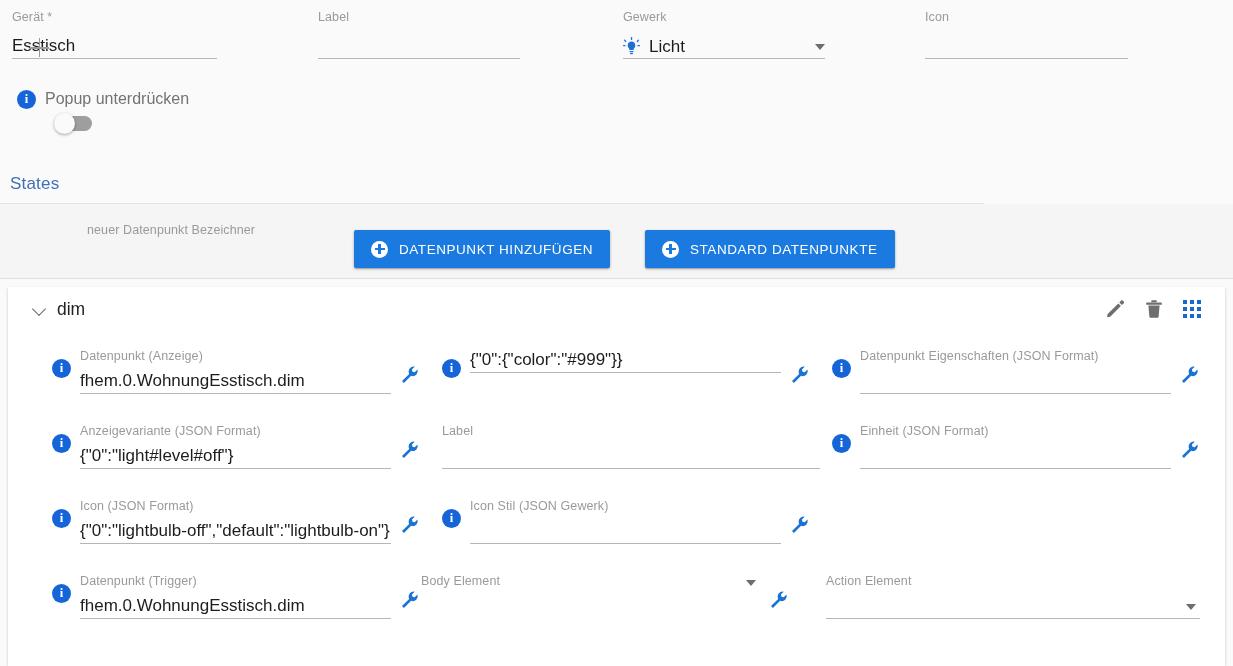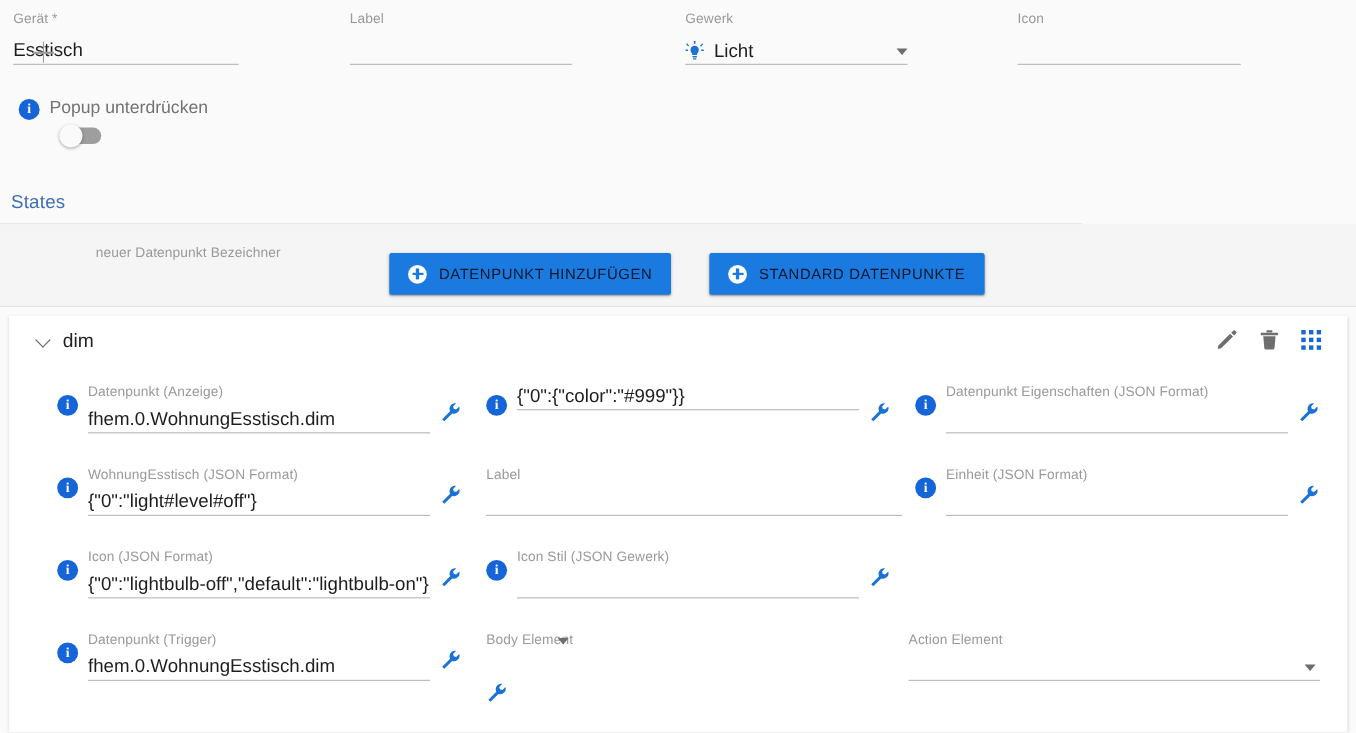--- a/index.html
+++ b/index.html
@@ -119,21 +119,21 @@
     content:""; position:absolute; background:#9b9b9b;
   }
   #plus-btn:before { left:0; top:9px; width:19px; height:1.6px; }
   #plus-btn:after  { left:8.7px; top:0; width:1.6px; height:19px; }
 
   #f-newdp { position: absolute; left: 87px; top: 223px; width: 250px; }
   #f-newdp .fl-label { margin-bottom: 40px; }
 
   .mbtn {
     position: absolute; height: 38px;
-    background: #1b7ae0; color: #0f172a;
+    background: #1b7ae0; color: #ffffff;
     border: 0; border-radius: 2px;
     box-shadow: 0 1px 3px rgba(0,0,0,.28), 0 1px 1px rgba(0,0,0,.16);
     display: flex; align-items: center; gap: 11px;
     padding: 0 17px;
     font-family: "Liberation Sans", sans-serif;
     font-size: 13.5px; letter-spacing: .55px;
     cursor: pointer;
   }
   #btn-add { left: 354px; top: 230px; }
   #btn-std { left: 645px; top: 230px; }
@@ -345,21 +345,21 @@
           <path d="M13.6 1.6a5 5 0 0 0-4.4 7.3L2 16.1l1.9 1.9 7.2-7.2a5 5 0 0 0 6.4-6.3l-2.8 2.8-2.2-.6-.6-2.2 2.8-2.8a5 5 0 0 0-1.1-.1z" fill="#1a73d4"></path>
         </svg>
       </span>
     </div>
   </div>
 
   <div class="row" id="row2">
     <div class="cell c1">
       <span class="info-i">i</span>
       <span class="fbody">
-        <div class="fl-label">WohnungEsstisch (JSON Format)</div>
+        <div class="fl-label">Anzeigevariante (JSON Format)</div>
         <input class="fl-input" value="{&quot;0&quot;:&quot;light#level#off&quot;}" style="">
       </span>
       <span class="wrench">
         <svg width="20" height="20" viewBox="0 0 20 20">
           <path d="M13.6 1.6a5 5 0 0 0-4.4 7.3L2 16.1l1.9 1.9 7.2-7.2a5 5 0 0 0 6.4-6.3l-2.8 2.8-2.2-.6-.6-2.2 2.8-2.8a5 5 0 0 0-1.1-.1z" fill="#1a73d4"></path>
         </svg>
       </span>
     </div>
 
     <div class="cell c2 wide" style="width:378px;">
@@ -418,21 +418,21 @@
         <div class="fl-label">Datenpunkt (Trigger)</div>
         <input class="fl-input" value="fhem.0.WohnungEsstisch.dim" style="">
       </span>
       <span class="wrench">
         <svg width="20" height="20" viewBox="0 0 20 20">
           <path d="M13.6 1.6a5 5 0 0 0-4.4 7.3L2 16.1l1.9 1.9 7.2-7.2a5 5 0 0 0 6.4-6.3l-2.8 2.8-2.2-.6-.6-2.2 2.8-2.8a5 5 0 0 0-1.1-.1z" fill="#1a73d4"></path>
         </svg>
       </span>
     </div>
 
-    <div class="cell c2" style="left:434px;flex-direction:column;">
+    <div class="cell c2" style="left:413px;">
       <span class="fbody sel-wrap">
         <div class="fl-label">Body Element</div>
         <span class="sel-arrow"></span>
       </span>
       <span class="wrench">
         <svg width="20" height="20" viewBox="0 0 20 20">
           <path d="M13.6 1.6a5 5 0 0 0-4.4 7.3L2 16.1l1.9 1.9 7.2-7.2a5 5 0 0 0 6.4-6.3l-2.8 2.8-2.2-.6-.6-2.2 2.8-2.8a5 5 0 0 0-1.1-.1z" fill="#1a73d4"></path>
         </svg>
       </span>
     </div>

